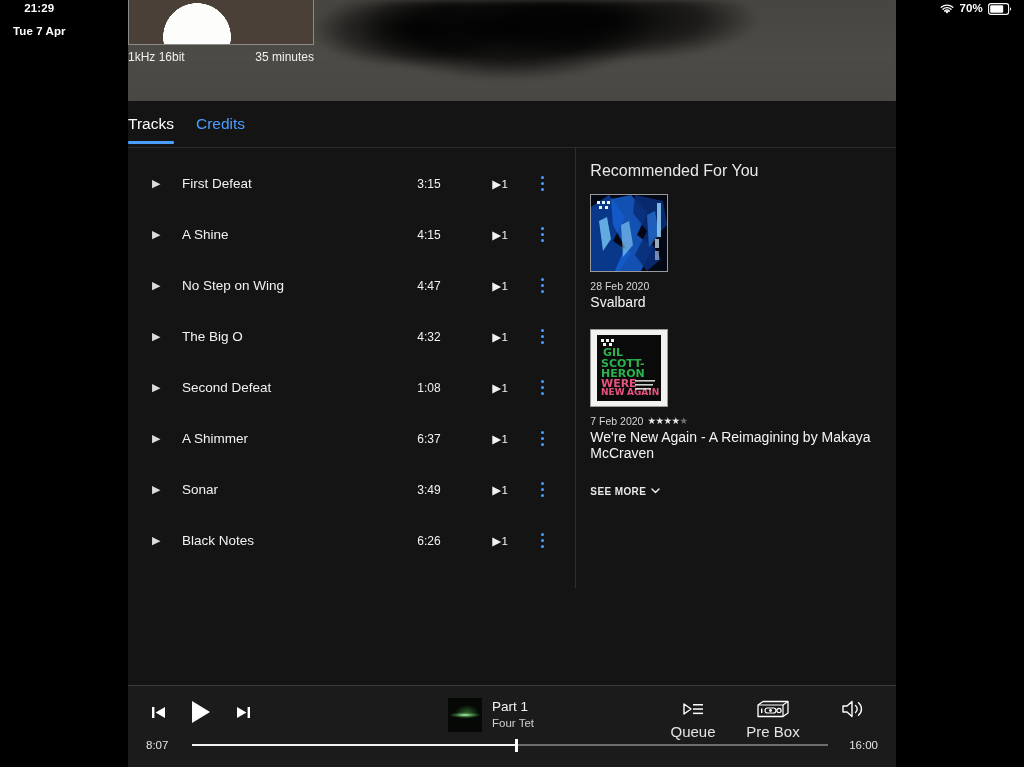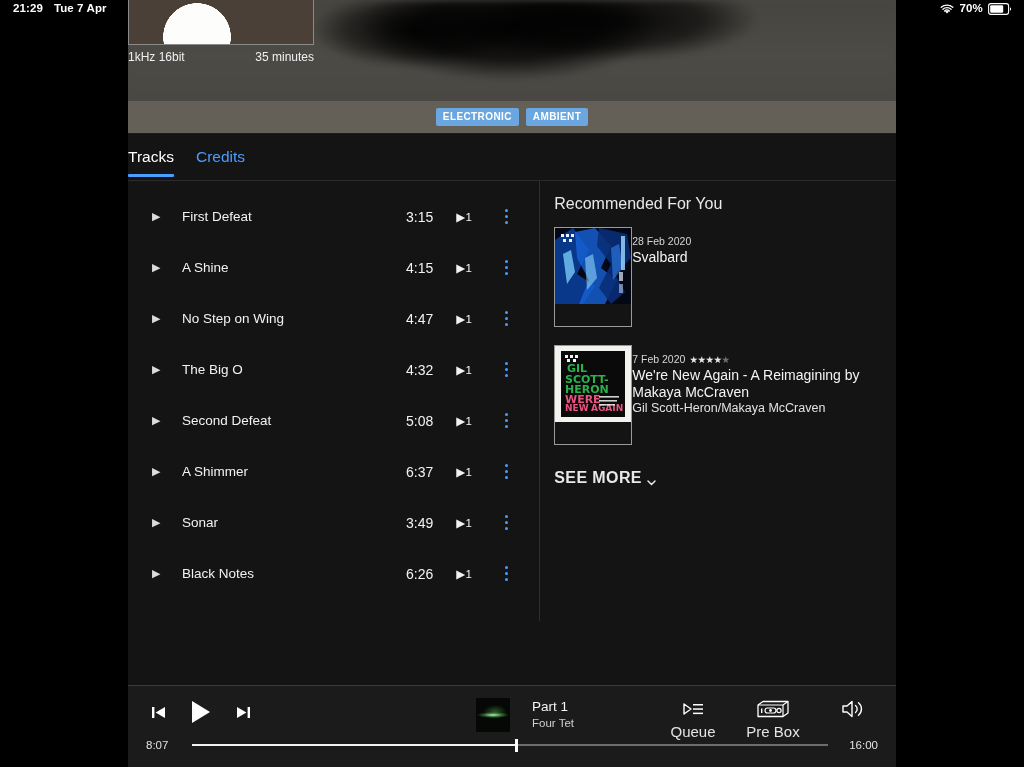--- a/index.html
+++ b/index.html
@@ -17,21 +17,21 @@
   }
 
   
   .statusbar {
     position: absolute; top: 0; left: 0;
     width: 1024px; height: 20px;
     color: #ffffff;
     font-size: 11.5px;
     display: flex; align-items: center;
   }
-  .sb-left { position: absolute; left: 13px; top: 2px; display: flex; gap: 11px; align-items: center; }
+  .sb-left { position: absolute; left: 13px; top: 2px; display: flex; gap: 11px; align-items: center; flex-direction: column; }
   .sb-right { position: absolute; right: 12px; top: 2px; display: flex; gap: 5px; align-items: center; }
   .sb-time { font-weight: 600; letter-spacing: .1px; }
   .sb-date { font-weight: 600; letter-spacing: .1px; }
   .sb-batt-pct { font-weight: 600; font-size: 11.5px; letter-spacing: .2px; }
   .wifi-ico { display:inline-block; width: 14px; height: 11px; position: relative; top: 1px;}
   .batt-ico { display:inline-block; width: 24px; height: 12px; position:relative; top:1px;}
 
   
   .app {
     position: absolute;
@@ -149,22 +149,22 @@
     width: 30px; flex: 0 0 30px;
     color: #dcdcdc; font-size: 11px;
     line-height: 1;
   }
   .tr-title {
     flex: 1 1 auto;
     color: #f2f2f2; font-size: 13.5px;
     white-space: nowrap; overflow: hidden; text-overflow: ellipsis;
   }
   .tr-dur {
-    flex: 0 0 52px; text-align: right;
-    color: #f2f2f2; font-size: 14px;
+    flex: 0 0 52px; 
+    color: #f2f2f2; font-size: 12px;
   }
   .tr-count {
     flex: 0 0 62px; text-align: center;
     color: #f2f2f2; font-size: 11.5px;
     letter-spacing: .5px;
   }
   .tr-menu {
     flex: 0 0 22px; text-align: center;
     color: #4a9eff;
     font-size: 13px; line-height: 4px;
@@ -181,38 +181,39 @@
   .reco-h {
     color: #e8e8e8;
     font-size: 16px;
     margin-bottom: 14px;
   }
   .reco-item {
     display: flex;
     gap: 0;
     margin-bottom: 18px;
     cursor: pointer;
+    flex-direction: column;
   }
   .reco-art {
     flex: 0 0 78px; width: 78px; height: 100px;
     border: 1px solid #9a9a9a; box-sizing: border-box;
     overflow: hidden; position: relative;
   }
   .reco-txt { flex: 1 1 auto; min-width: 0; padding-top: 8px; }
   .reco-date {
     color: #d6d6d6; font-size: 10.5px;
     margin-bottom: 2px;
     display: flex; align-items: center; gap: 4px;
   }
   .stars { letter-spacing: -.5px; font-size: 9.5px; color: #e6e6e6; }
   .stars .dim { color: #6f6f6f; }
   .reco-title { color: #f4f4f4; font-size: 14px; line-height: 16.5px; }
   .reco-artist { color: #e2e2e2; font-size: 12.5px; line-height: 15px; margin-top: 1px; }
   .see-more {
-    color: #e8e8e8; font-size: 16px; font-weight: 700;
+    color: #e8e8e8; font-size: 10px; font-weight: 700;
     letter-spacing: .4px; margin-top: 24px;
     display: flex; align-items: center; gap: 5px;
     cursor: pointer;
   }
   .chev { display:inline-block; width: 9px; height: 9px; position: relative; top:-1px;}
 
   
   .filler { flex: 1 1 auto; background: #141414; }
 
   
@@ -221,22 +222,22 @@
     width: 768px; height: 81px;
     background: #1b1b1b;
     border-top: 1px solid #3a3a3a;
   }
   .pl-transport {
     position: absolute; left: 22px; top: 13px;
     display: flex; align-items: center; gap: 22px;
   }
   .pl-btn { cursor: pointer; line-height: 0; }
   .pl-now {
-    position: absolute; left: 348px; top: 12px;
-    display: flex; gap: 22px; align-items: center;
+    position: absolute; left: 320px; top: 12px;
+    display: flex; gap: 10px; align-items: center;
   }
   .pl-art {
     width: 34px; height: 34px;
     background:
       radial-gradient(ellipse 16px 3px at 17px 17px, rgba(190,255,190,.95) 0%, rgba(90,180,90,.5) 55%, rgba(0,0,0,0) 100%),
       radial-gradient(ellipse 12px 7px at 19px 14px, rgba(70,150,70,.55) 0%, rgba(0,0,0,0) 100%),
       #050805;
   }
   .pl-meta { line-height: 1.25; }
   .pl-title { color: #f4f4f4; font-size: 13.5px; }
@@ -308,24 +309,20 @@
 
     <div class="hero">
       <div class="hero-blur"></div>
       <div class="cover"></div>
       <div class="hero-meta">
         <span class="hero-fmt">1kHz 16bit</span>
         <span class="hero-dur">35 minutes</span>
       </div>
     </div>
 
-    <div class="tagbar">
-      <span class="tag">ELECTRONIC</span>
-      <span class="tag">AMBIENT</span>
-    </div>
 
     <div class="tabs">
       <div class="tab active">Tracks</div>
       <div class="tab">Credits</div>
     </div>
 
     <div class="body">
 
       <div class="tracks" id="track-list">
           <div class="track">
@@ -368,21 +365,21 @@
             <span class="tr-count">▶1</span>
             <span class="tr-menu">
               <span></span>
               <span></span>
               <span></span>
             </span>
           </div>
           <div class="track">
             <span class="tr-play">▶</span>
             <span class="tr-title">Second Defeat</span>
-            <span class="tr-dur">5:08</span>
+            <span class="tr-dur">1:08</span>
             <span class="tr-count">▶1</span>
             <span class="tr-menu">
               <span></span>
               <span></span>
               <span></span>
             </span>
           </div>
           <div class="track">
             <span class="tr-play">▶</span>
             <span class="tr-title">A Shimmer</span>
@@ -475,21 +472,20 @@
                 <rect x="44" y="58" width="16" height="1.6"></rect>
               </g>
             </svg>
           </div>
           <div class="reco-txt">
             <div class="reco-date">
               <span>7 Feb 2020</span>
               <span class="stars" id="reco-stars-1">★★★★<span class="dim">★</span></span>
             </div>
             <div class="reco-title">We're New Again - A Reimagining by Makaya McCraven</div>
-            <div class="reco-artist">Gil Scott-Heron/Makaya McCraven</div>
           </div>
         </div>
 
         <div class="see-more">
           <span>SEE MORE</span>
           <span class="chev">
             <svg width="9" height="9" viewBox="0 0 9 9">
               <path d="M1 3 L4.5 6.5 L8 3" stroke="#e8e8e8" stroke-width="1.5" fill="none" stroke-linecap="round"></path>
             </svg>
           </span>

